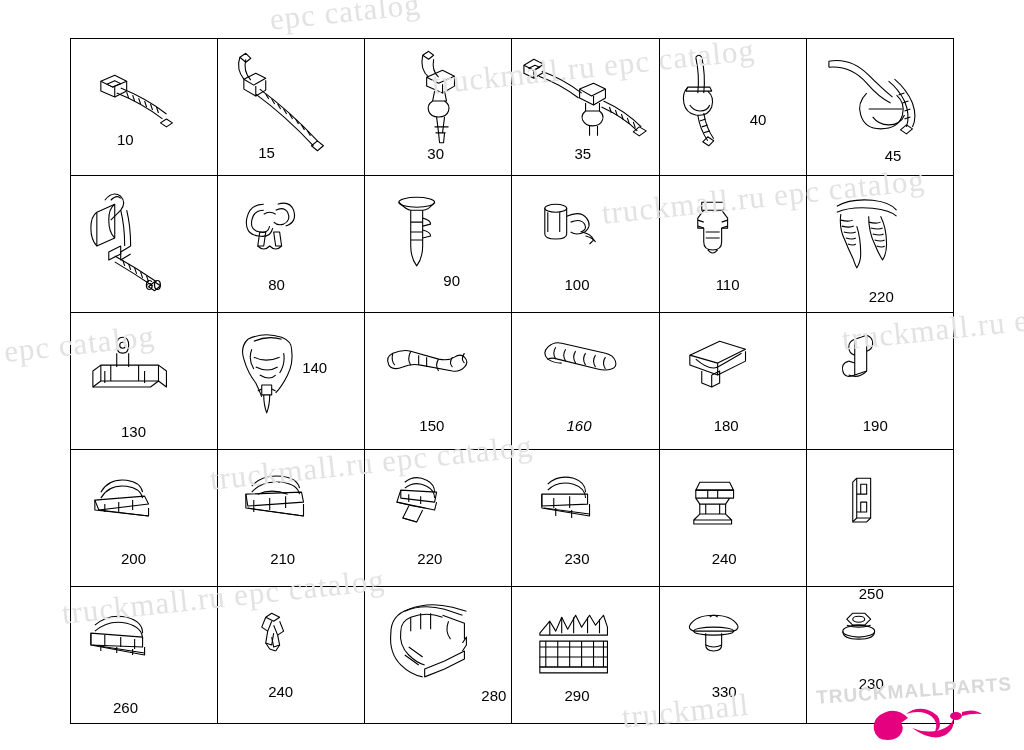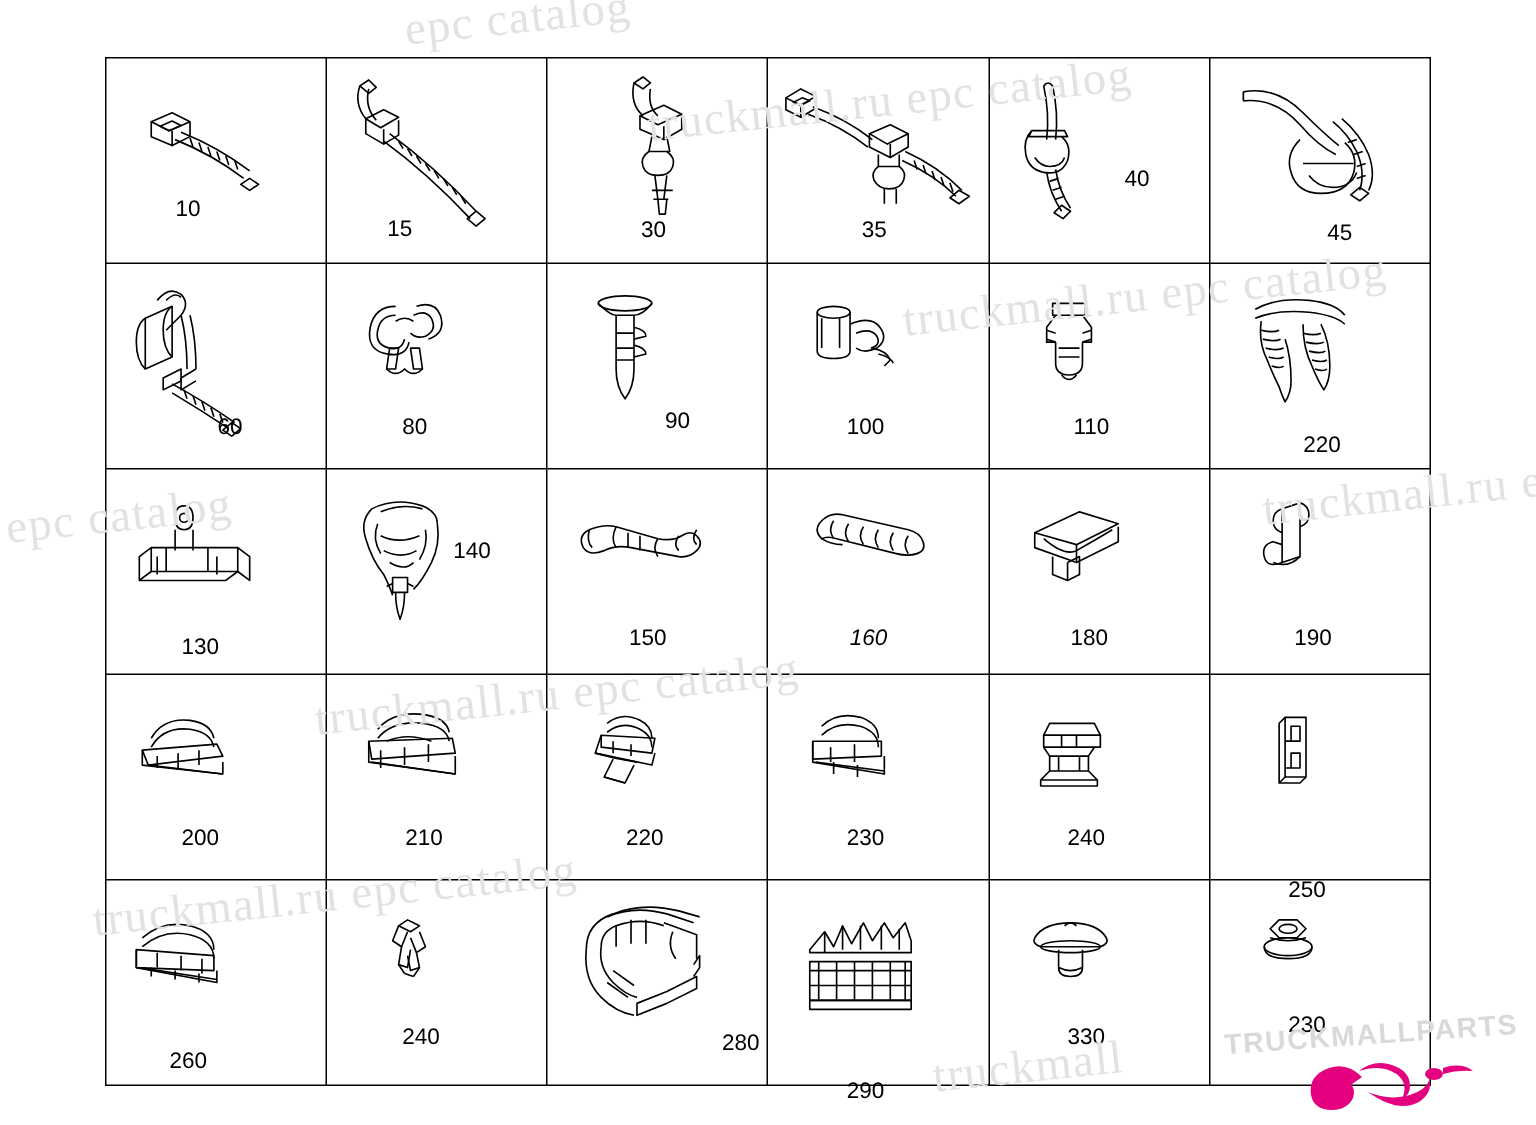--- a/index.html
+++ b/index.html
@@ -601,21 +601,21 @@
           <div class="art">
             <svg viewBox="0 0 147 136" xmlns="http://www.w3.org/2000/svg" fill="none" stroke="#000" stroke-width="1.1" stroke-linejoin="round">
               <path d="M28 46 l10 -12 l6 10 l6 -14 l6 12 l8 -14 l6 12 l8 -12 l6 10 l8 -10 l4 12 l0 8 l-68 0 z"></path>
               <path d="M28 54 l68 0 l0 26 l-68 0 z"></path>
               <path d="M28 80 l68 0 l0 6 l-68 0 z"></path>
               <path d="M38 34 l0 14 M50 30 l0 16 M62 30 l0 16 M76 30 l0 16 M88 32 l0 14"></path>
               <path d="M34 54 l0 26 M46 54 l0 26 M58 54 l0 26 M70 54 l0 26 M82 54 l0 26 M92 54 l0 26"></path>
               <path d="M28 60 l68 0 M28 70 l68 0"></path>
             </svg>
           </div>
-          <div class="partnum" style="left:52px;top:132px;">290</div>
+          <div class="partnum" style="left:52px;top:100px;">290</div>
         </div>
       </td>
       <td>
         <div class="cellwrap">
           <div class="art">
             <svg viewBox="0 0 147 136" xmlns="http://www.w3.org/2000/svg" fill="none" stroke="#000" stroke-width="1.1" stroke-linejoin="round">
               <path d="M30 38 q6 -10 24 -10 q18 0 24 10 q2 4 -4 6 l-40 0 q-6 -2 -4 -6 z"></path>
               <ellipse cx="54" cy="44" rx="20" ry="4"></ellipse>
               <path d="M46 46 l0 12 q0 6 8 6 q8 0 8 -6 l0 -12"></path>
               <path d="M46 58 q8 4 16 0"></path>

